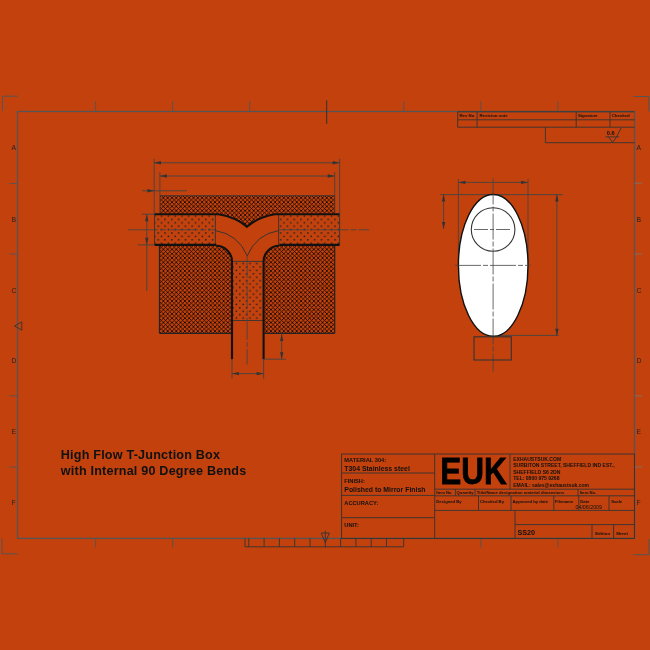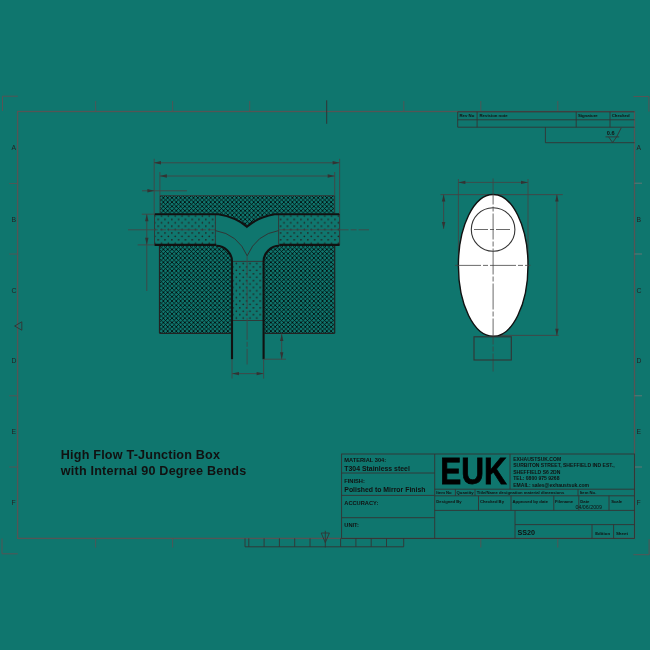--- a/index.html
+++ b/index.html
@@ -1,16 +1,16 @@
 <!DOCTYPE html>
 <html><head>
 <meta charset="utf-8">
 <style>
 html,body{margin:0;padding:0;background:#fff}
-#page{position:relative;width:650px;height:650px;background:#0f766e;overflow:hidden;font-family:"Liberation Sans",sans-serif}
+#page{position:relative;width:650px;height:650px;background:#c2410c;overflow:hidden;font-family:"Liberation Sans",sans-serif}
 svg{position:absolute;left:0;top:0}
 text{font-family:"Liberation Sans",sans-serif}
 </style>
 </head>
 <body>
 <div id="page">
 <svg width="650" height="650" viewBox="0 0 650 650">
 <defs>
 <pattern id="xh" width="4.3" height="4.3" patternUnits="userSpaceOnUse">
 <path d="M0,0 L4.3,4.3 M4.3,0 L0,4.3" stroke="#000" stroke-width="0.74" fill="none"></path>

